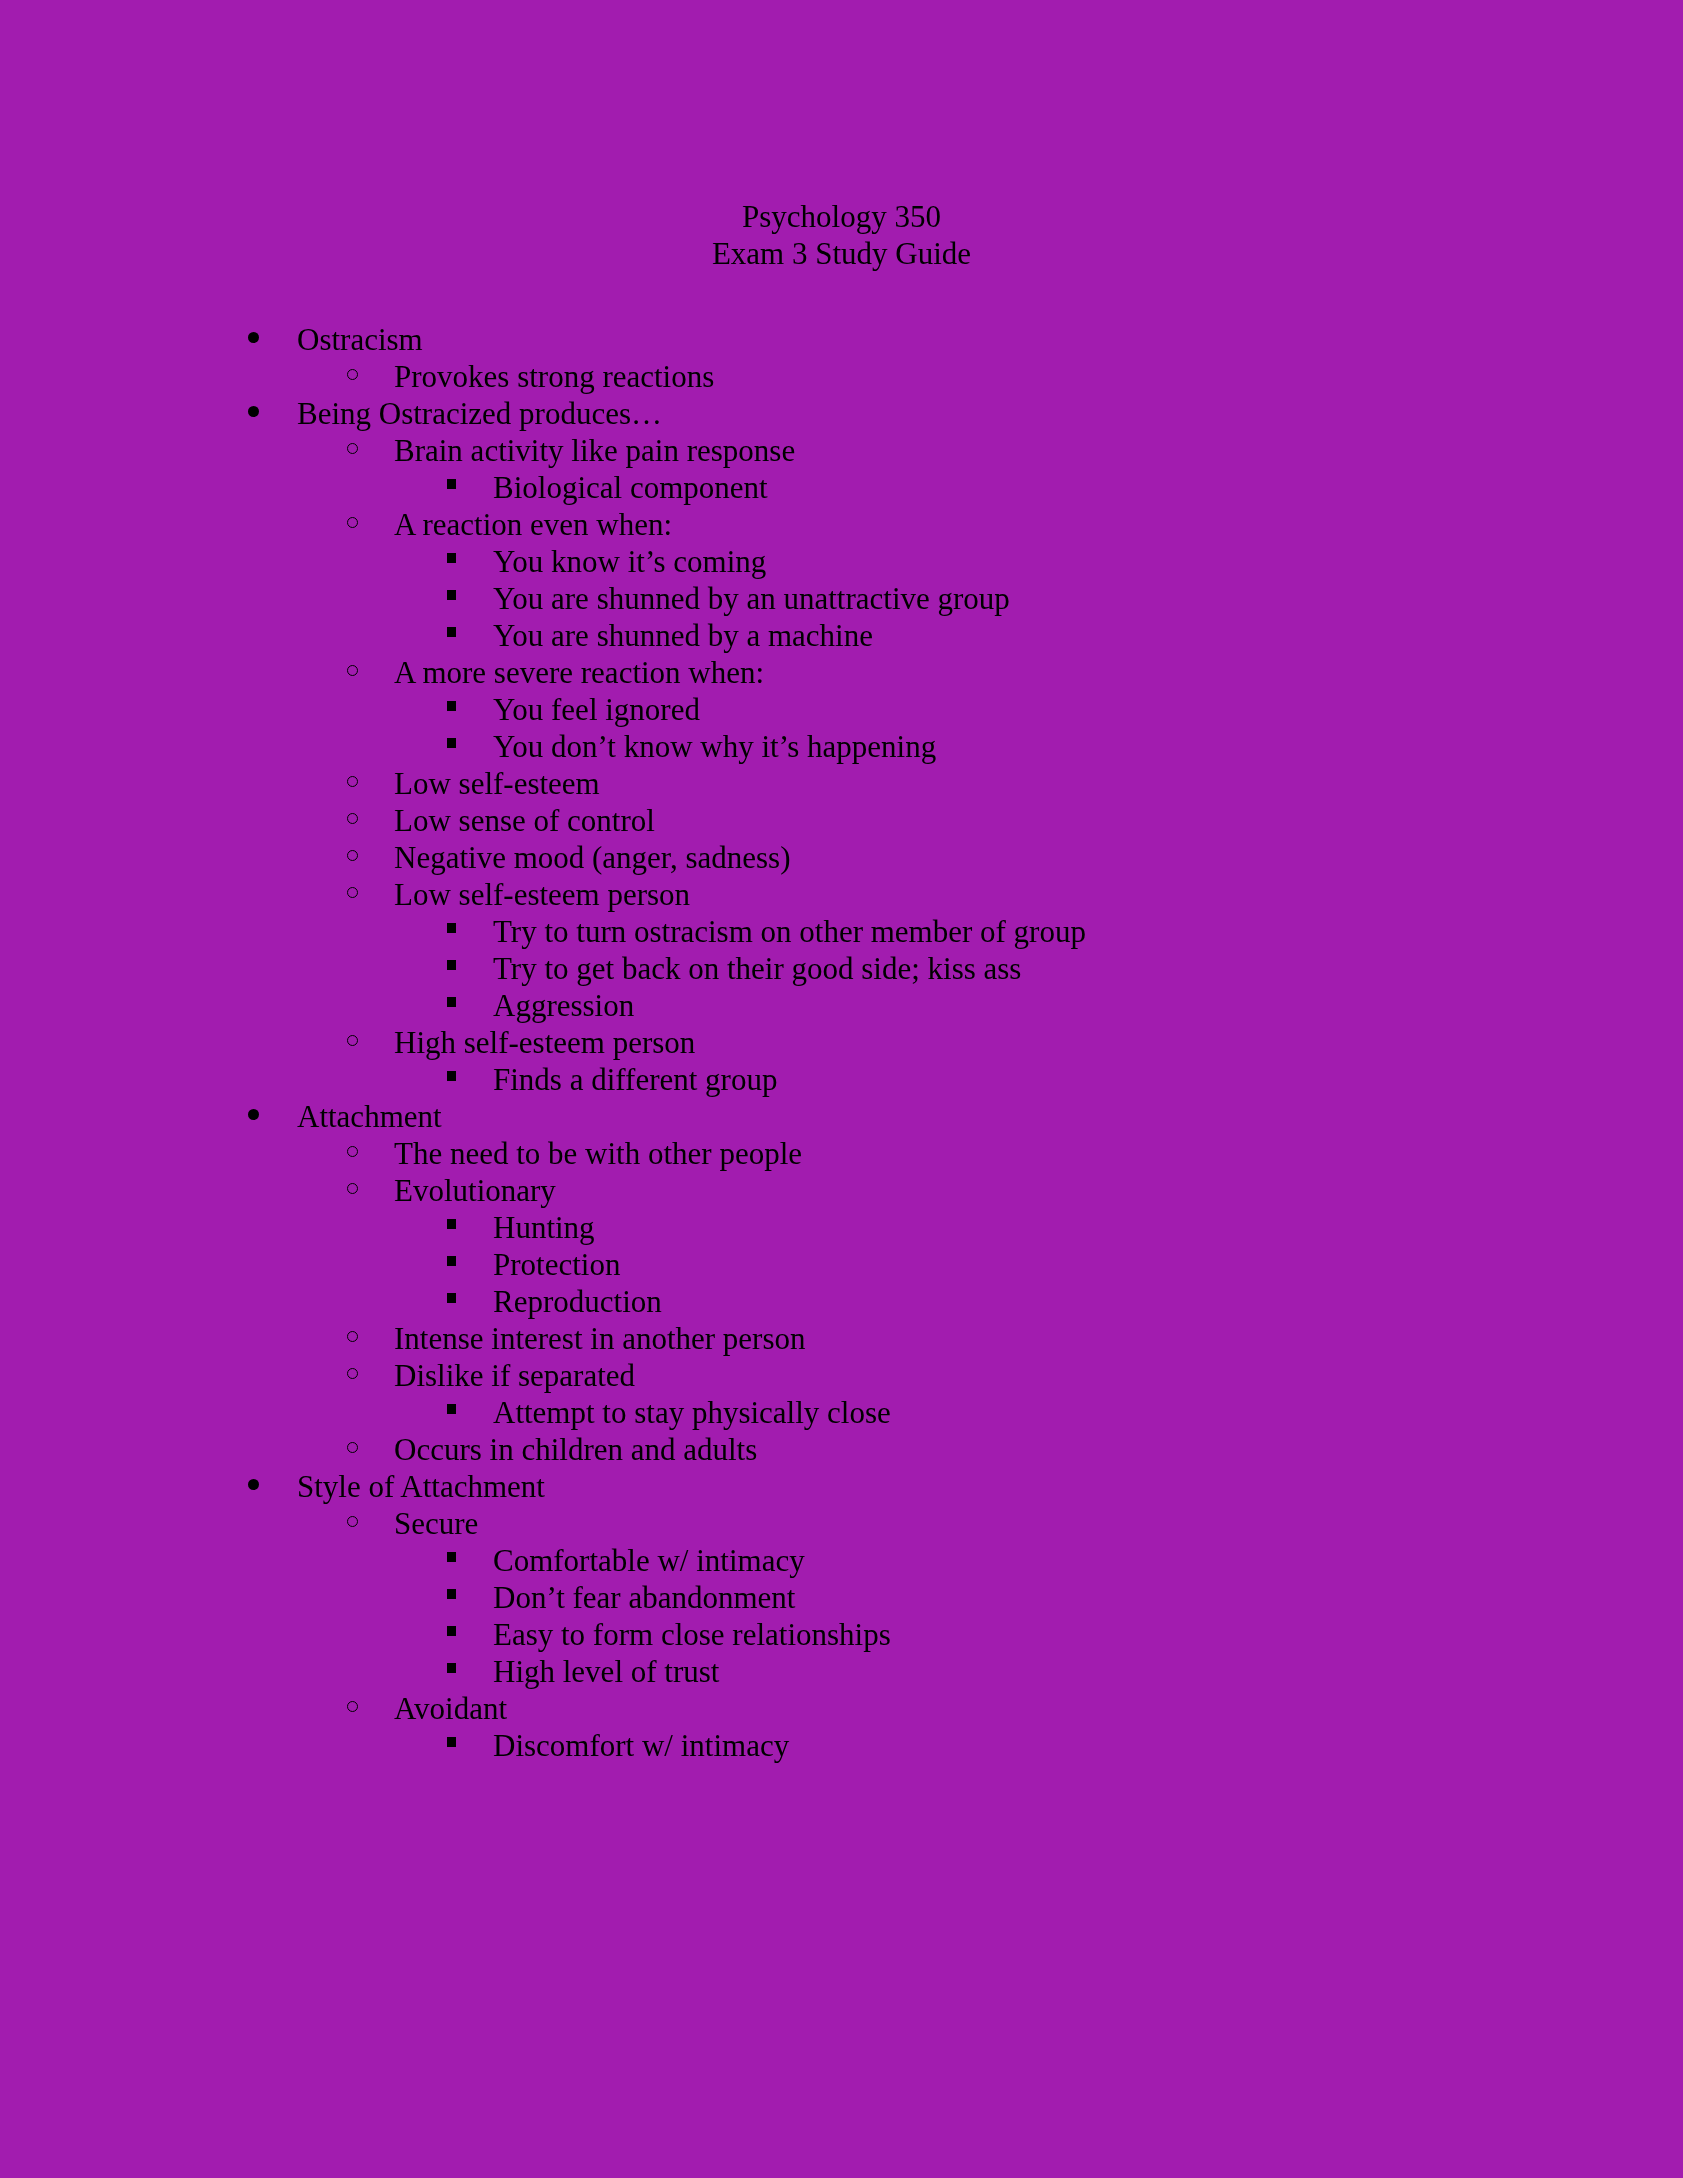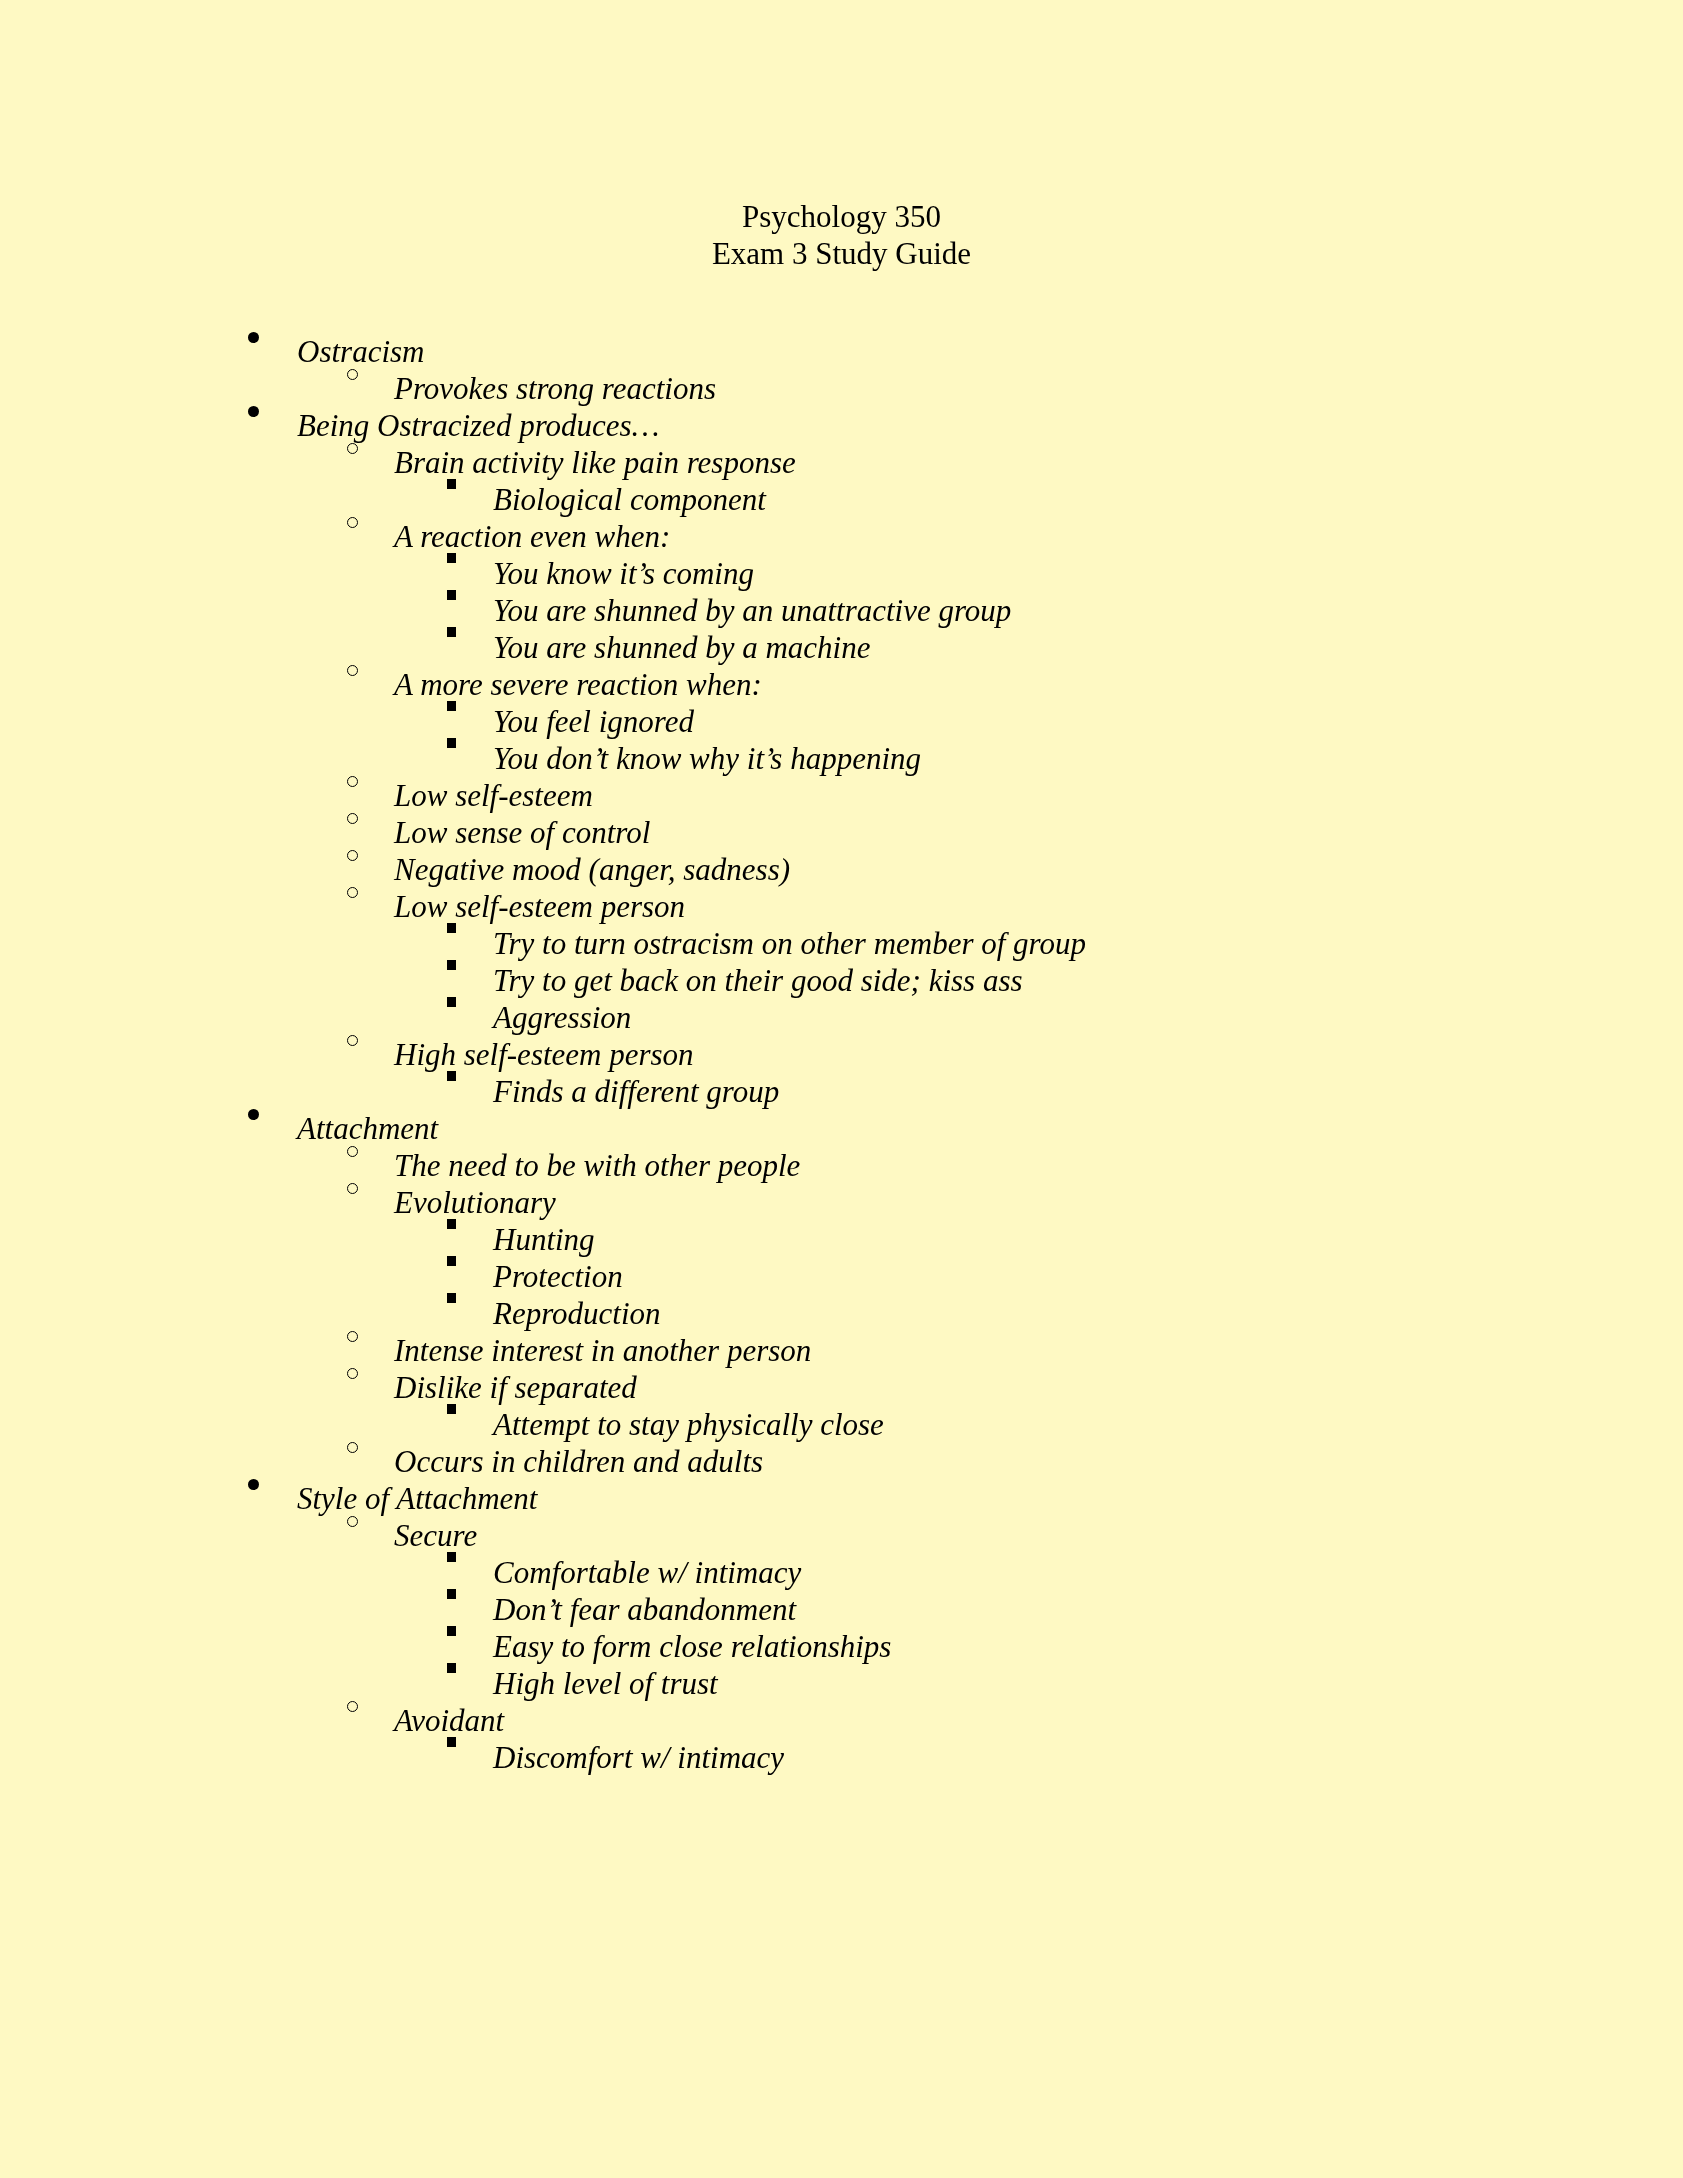--- a/index.html
+++ b/index.html
@@ -1,24 +1,24 @@
 <!DOCTYPE html>
 <html><head>
 <meta charset="utf-8">
 <style>
   html, body { margin: 0; padding: 0; background: #ffffff; }
   body { width: 1683px; height: 2178px; position: relative; overflow: hidden;
          font-family: "Liberation Serif", "DejaVu Serif", serif; color: #000; }
-  .page { position: absolute; left: 0; top: 0; width: 1683px; height: 2178px; background: #fef9c3; }
+  .page { position: absolute; left: 0; top: 0; width: 1683px; height: 2178px; background: #a21caf; }
   .title { position: absolute; left: 0; width: 1683px; top: 198px; text-align: center;
            font-size: 31px; line-height: 37px; }
   .title div { height: 37px; }
   .outline { position: absolute; left: 0; top: 317px; width: 1683px; }
   .line { position: relative; height: 37px; font-size: 31px; line-height: 37px; white-space: nowrap; }
-  .line .txt { position: absolute; top: 16px; font-style: italic; }
+  .line .txt { position: absolute; top: 4px; }
   .line .mk { position: absolute; }
   .l1 .mk { left: 248px; top: 15px; width: 11px; height: 11px; border-radius: 50%; background: #000; }
   .l1 .txt { left: 297px; }
   .l2 .mk { left: 347px; top: 15px; width: 11px; height: 11px; border-radius: 50%; border: 1.5px solid #000; box-sizing: border-box; }
   .l2 .txt { left: 394px; }
   .l3 .mk { left: 447px; top: 14px; width: 9px; height: 10px; background: #000; }
   .l3 .txt { left: 493px; }
 </style>
 </head>
 <body>

